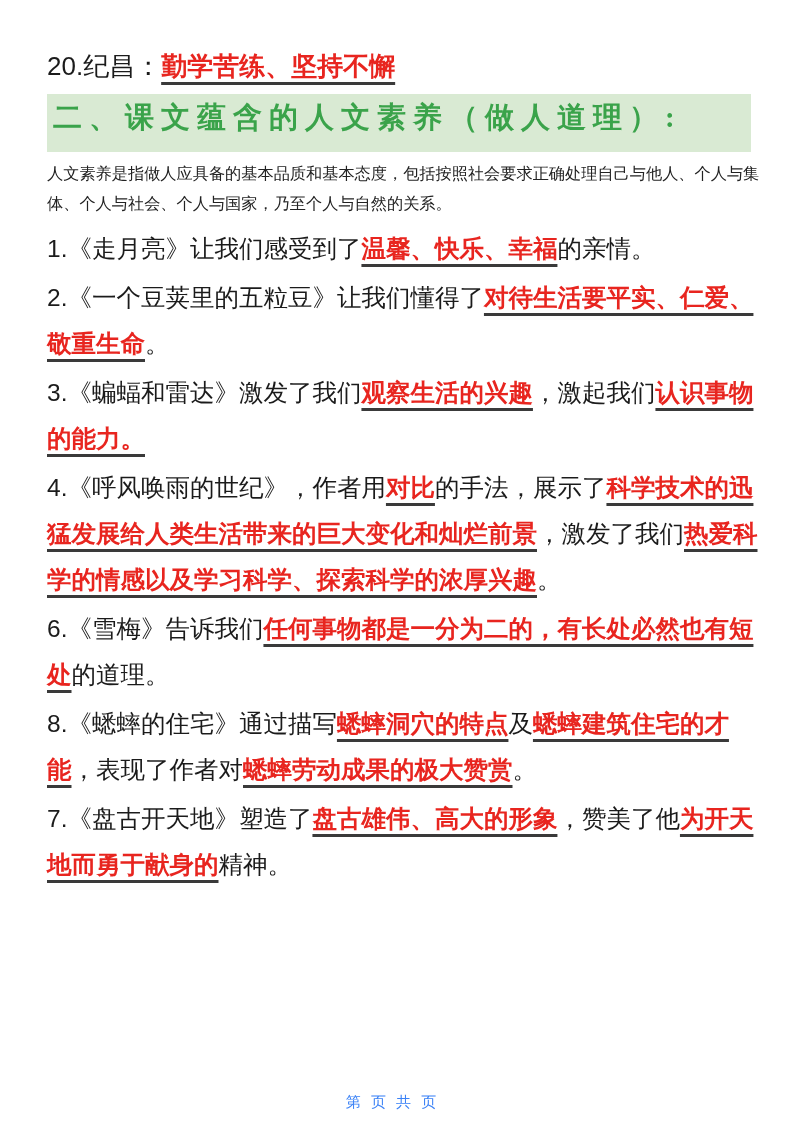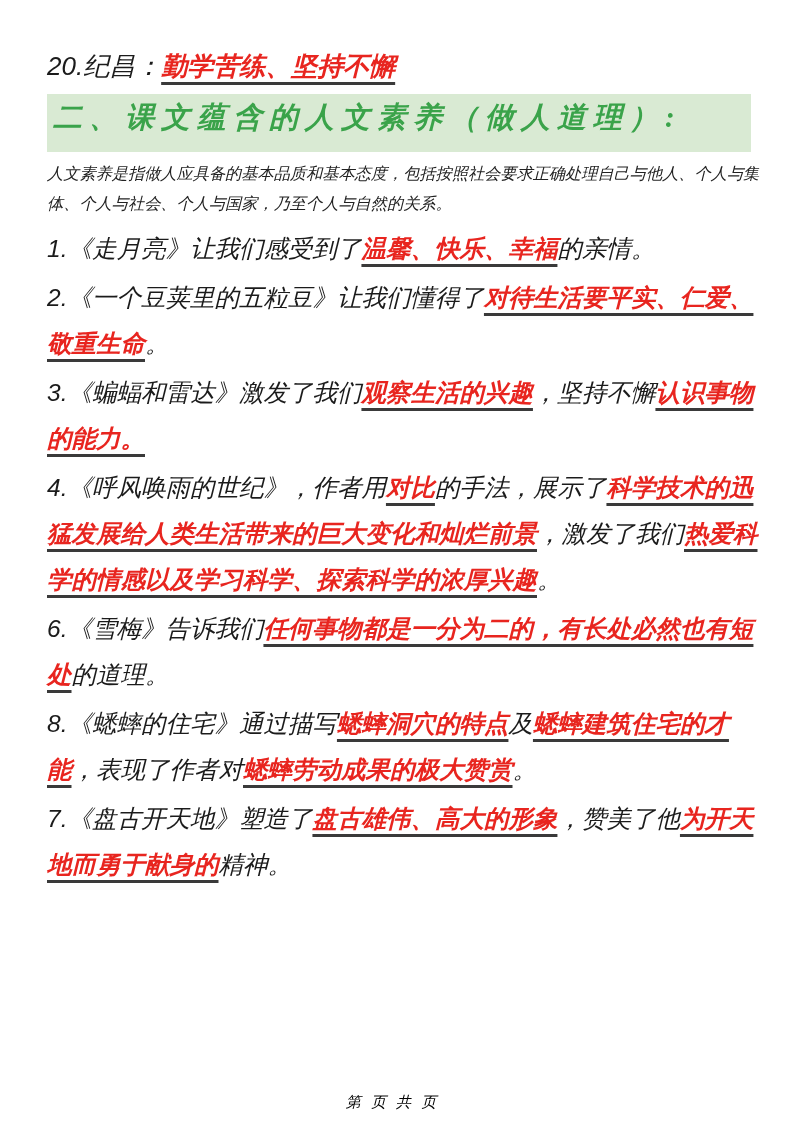--- a/index.html
+++ b/index.html
@@ -2,21 +2,21 @@
 <html style="--red: #e8251f; --green-text: #3aa34a; --green-bg: #d9ead3; --underline: #3a3a3a;"><head>
 <meta charset="utf-8">
 <style>
   :root{
     --red:#e8251f;
     --green-text:#3aa34a;
     --green-bg:#d9ead3;
     --underline:#3a3a3a;
     --ink:#1b1b1b;
   }
-  *{margin:0;padding:0;box-sizing:border-box;font-style:italic;}
+  *{margin:0;padding:0;box-sizing:border-box;}
   html,body{background:#ffffff;}
   .page{
     position:relative;
     width:793px;
     height:1122px;
     background:#ffffff;
     font-family:"Liberation Sans","DejaVu Sans",sans-serif;
     color:var(--ink);
     padding:48px 30px 0 47px;
     overflow:hidden;
@@ -68,40 +68,40 @@
     color:var(--red);
     font-weight:700;
   }
   .page-footer{
     position:absolute;
     left:0;right:8px;
     bottom:10px;
     text-align:center;
     font-size:15px;
     letter-spacing:3px;
-    color:#000000;
+    color:#3b82f6;
   }
 </style>
 </head>
 <body>
 
 <div class="page">
 
   <div class="note-line"><span class="seg-plain">20.纪昌：</span><span class="seg-red">勤学苦练、坚持不懈</span></div>
 
   <div class="section-banner">
     <span class="banner-text">二、课文蕴含的人文素养（做人道理）:</span>
   </div>
 
   <p class="description">人文素养是指做人应具备的基本品质和基本态度，包括按照社会要求正确处理自己与他人、个人与集体、个人与社会、个人与国家，乃至个人与自然的关系。</p>
 
   <div class="items">
       <p class="item"><span class="seg-plain">1.《走月亮》让我们感受到了</span><span class="seg-red">温馨、快乐、幸福</span><span class="seg-plain">的亲情。</span></p>
       <p class="item"><span class="seg-plain">2.《一个豆荚里的五粒豆》让我们懂得了</span><span class="seg-red">对待生活要平实、仁爱、敬重生命</span><span class="seg-plain">。</span></p>
-      <p class="item"><span class="seg-plain">3.《蝙蝠和雷达》激发了我们</span><span class="seg-red">观察生活的兴趣</span><span class="seg-plain">，坚持不懈</span><span class="seg-red">认识事物的能力。</span></p>
+      <p class="item"><span class="seg-plain">3.《蝙蝠和雷达》激发了我们</span><span class="seg-red">观察生活的兴趣</span><span class="seg-plain">，激起我们</span><span class="seg-red">认识事物的能力。</span></p>
       <p class="item"><span class="seg-plain">4.《呼风唤雨的世纪》，作者用</span><span class="seg-red">对比</span><span class="seg-plain">的手法，展示了</span><span class="seg-red">科学技术的迅猛发展给人类生活带来的巨大变化和灿烂前景</span><span class="seg-plain">，激发了我们</span><span class="seg-red">热爱科学的情感以及学习科学、探索科学的浓厚兴趣</span><span class="seg-plain">。</span></p>
       <p class="item"><span class="seg-plain">6.《雪梅》告诉我们</span><span class="seg-red">任何事物都是一分为二的，有长处必然也有短处</span><span class="seg-plain">的道理。</span></p>
       <p class="item"><span class="seg-plain">8.《蟋蟀的住宅》通过描写</span><span class="seg-red">蟋蟀洞穴的特点</span><span class="seg-plain">及</span><span class="seg-red">蟋蟀建筑住宅的才能</span><span class="seg-plain">，表现了作者对</span><span class="seg-red">蟋蟀劳动成果的极大赞赏</span><span class="seg-plain">。</span></p>
       <p class="item"><span class="seg-plain">7.《盘古开天地》塑造了</span><span class="seg-red">盘古雄伟、高大的形象</span><span class="seg-plain">，赞美了他</span><span class="seg-red">为开天地而勇于献身的</span><span class="seg-plain">精神。</span></p>
     </div>
 
   <div class="page-footer">第 页 共 页</div>
 
 </div>
 

